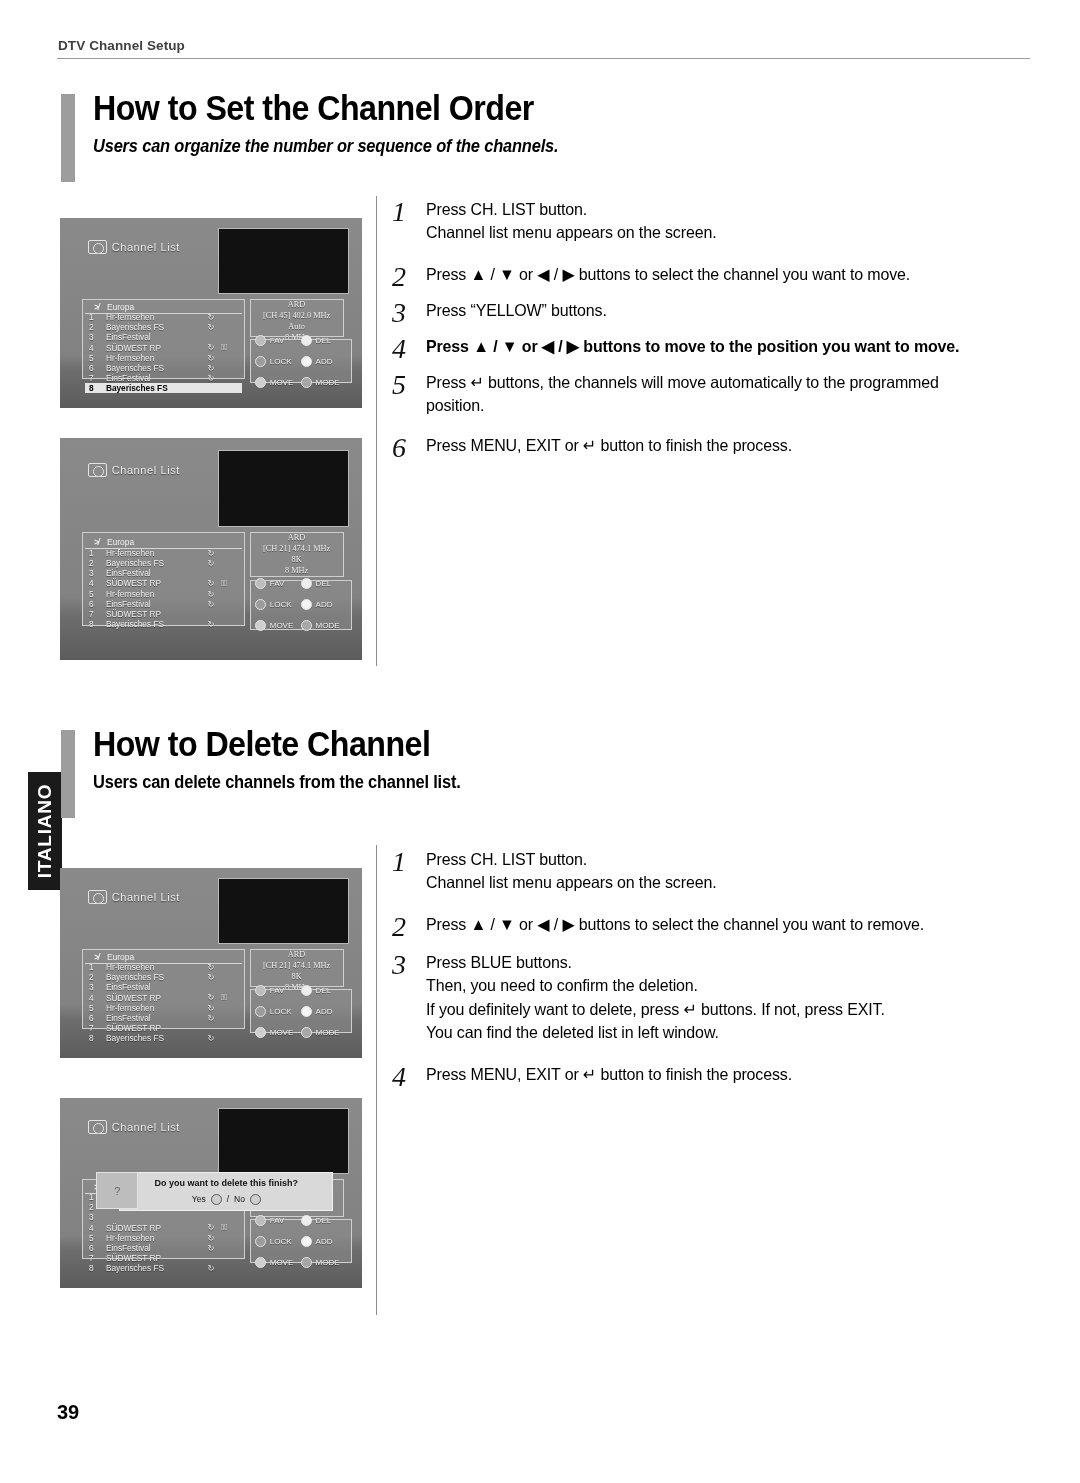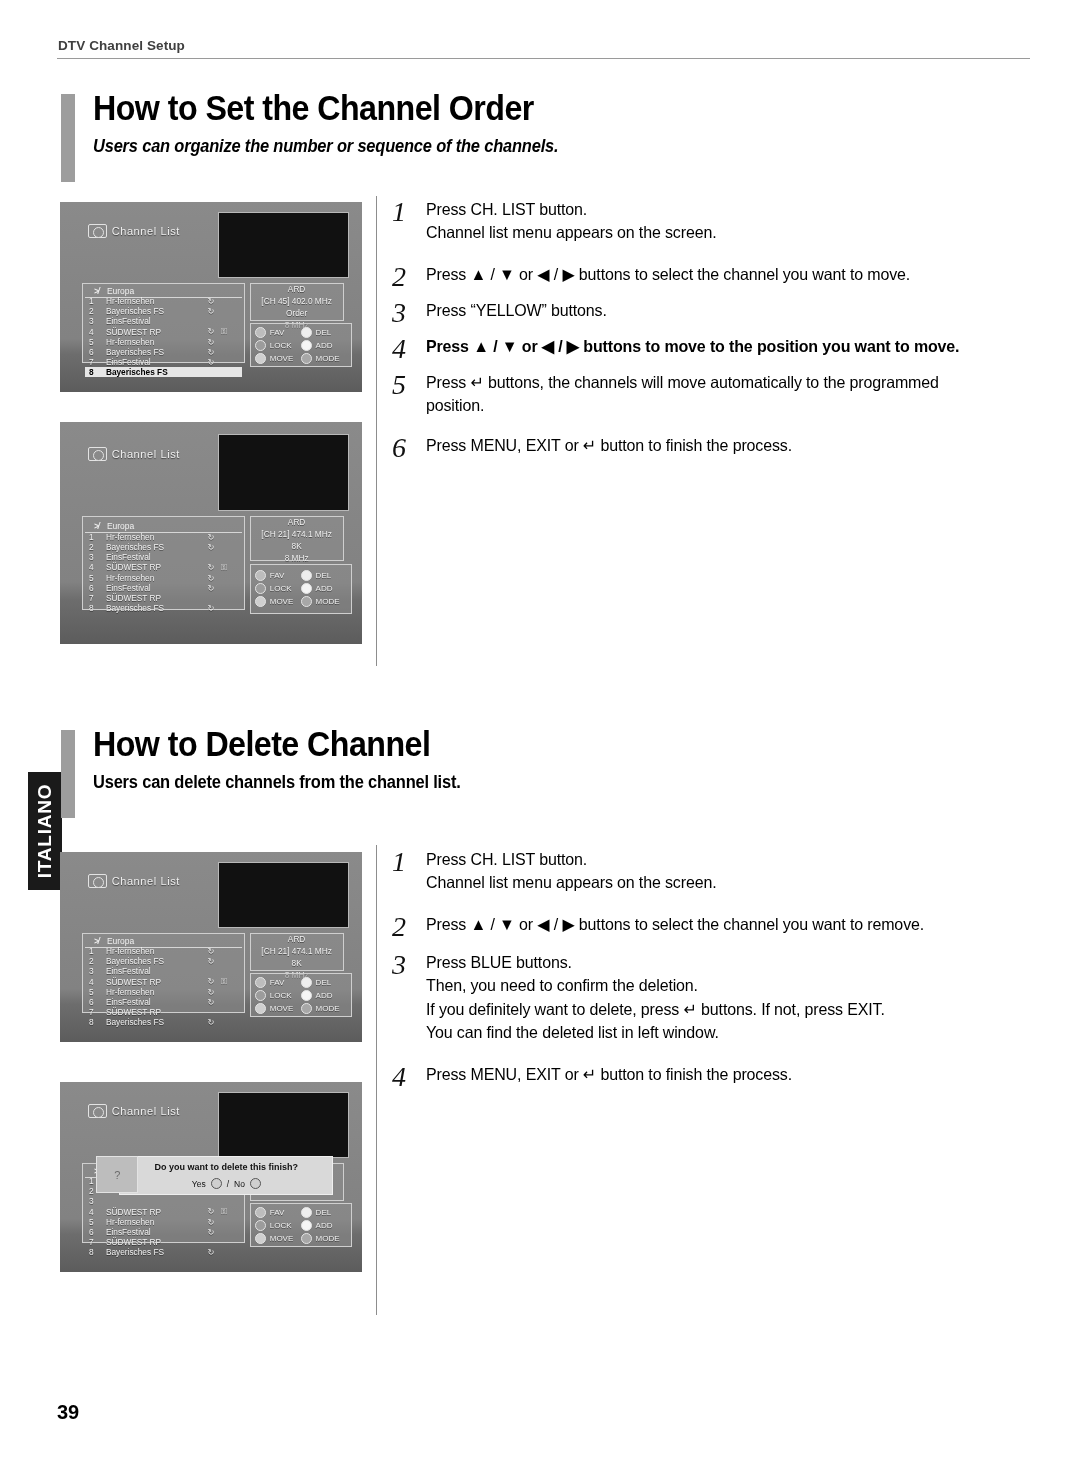--- a/index.html
+++ b/index.html
@@ -110,20 +110,21 @@
     transform-origin: left top;
   }
   .step-body.bold { font-weight: 700; }
   .step-body .ln { display: block; white-space: nowrap; }
 
   
   .shot {
     position: absolute;
     background: #7e7e7e;
     overflow: hidden;
+    margin-top: 16px;
   }
   .shot .bezel {
     position: absolute; inset: 0;
     background: linear-gradient(180deg,#8a8a8a 0%, #828282 72%, #6d6d6d 80%, #5c5c5c 100%);
   }
   .shot .osd {
     position: absolute;
     left: 2.5%; right: 2.5%; top: 3%;
     bottom: 13%;
   }
@@ -203,33 +204,34 @@
   .shot .row.sel {
     background: #e6e6e6;
     color: #000;
     font-weight: 700;
     text-shadow: none;
   }
   .shot .info {
     left: 63.5%; top: 47%;
     width: 32%; height: 23%;
     display: flex; flex-direction: column;
-    align-items: center; justify-content: space-between;
+    align-items: center; justify-content: flex-start;
     gap: 2px;
     color: #f0f0f0;
     font-size: 8.3px;
     text-shadow: 0 1px 0 rgba(0,0,0,.45);
+    font-family: Liberation Serif, serif;
   }
   .shot .keys {
     left: 63.5%; top: 72.5%;
     width: 32%; height: 23.5%;
     display: grid;
     grid-template-columns: 1fr 1fr;
     align-content: center;
-    row-gap: 2px;
+    row-gap: 10px;
     padding: 2px 4px;
   }
   .shot .keys .k {
     display: flex; align-items: center; gap: 4px;
     color: #f0f0f0; font-size: 8px;
     text-shadow: 0 1px 0 rgba(0,0,0,.45);
   }
   .shot .keys .dot {
     width: 9px; height: 9px; border-radius: 50%;
     background: #bdbdbd;
@@ -249,21 +251,21 @@
     width: 74%; height: 23%;
     background: #d9d9d9;
     border: 1px solid #efefef;
     display: flex; flex-direction: column;
     align-items: center; justify-content: center;
     gap: 6px;
     color: #111;
     z-index: 5;
   }
   .shot .dialog .q { font-size: 9px; font-weight: 700; }
-  .shot .dialog .yn { font-size: 8.5px; display: flex; align-items: center; gap: 5px; }
+  .shot .dialog .yn { font-size: 8.5px; display: flex; gap: 5px; }
   .shot .dialog .ring {
     display: inline-block;
     width: 9px; height: 9px; border-radius: 50%;
     border: 1px solid #555;
     background: #cfcfcf;
   }
   .shot .dlg-badge {
     position: absolute;
     left: 10%; top: 43%;
     width: 14%; height: 22%;
@@ -415,21 +417,21 @@
             <span class="no">8</span>
             <span class="nm">Bayerisches FS</span>
             <span class="ic"></span>
           </div>
       </div>
     </div>
 
     <div class="panel info">
       <span>ARD</span>
       <span>[CH 45] 402.0 MHz</span>
-      <span>Order</span>
+      <span>Auto</span>
       <span>8 MHz</span>
     </div>
 
     <div class="panel keys">
       <div class="k">
           <span class="dot"></span>
           <span>FAV</span>
         </div>
       <div class="k">
           <span class="dot d2"></span>

